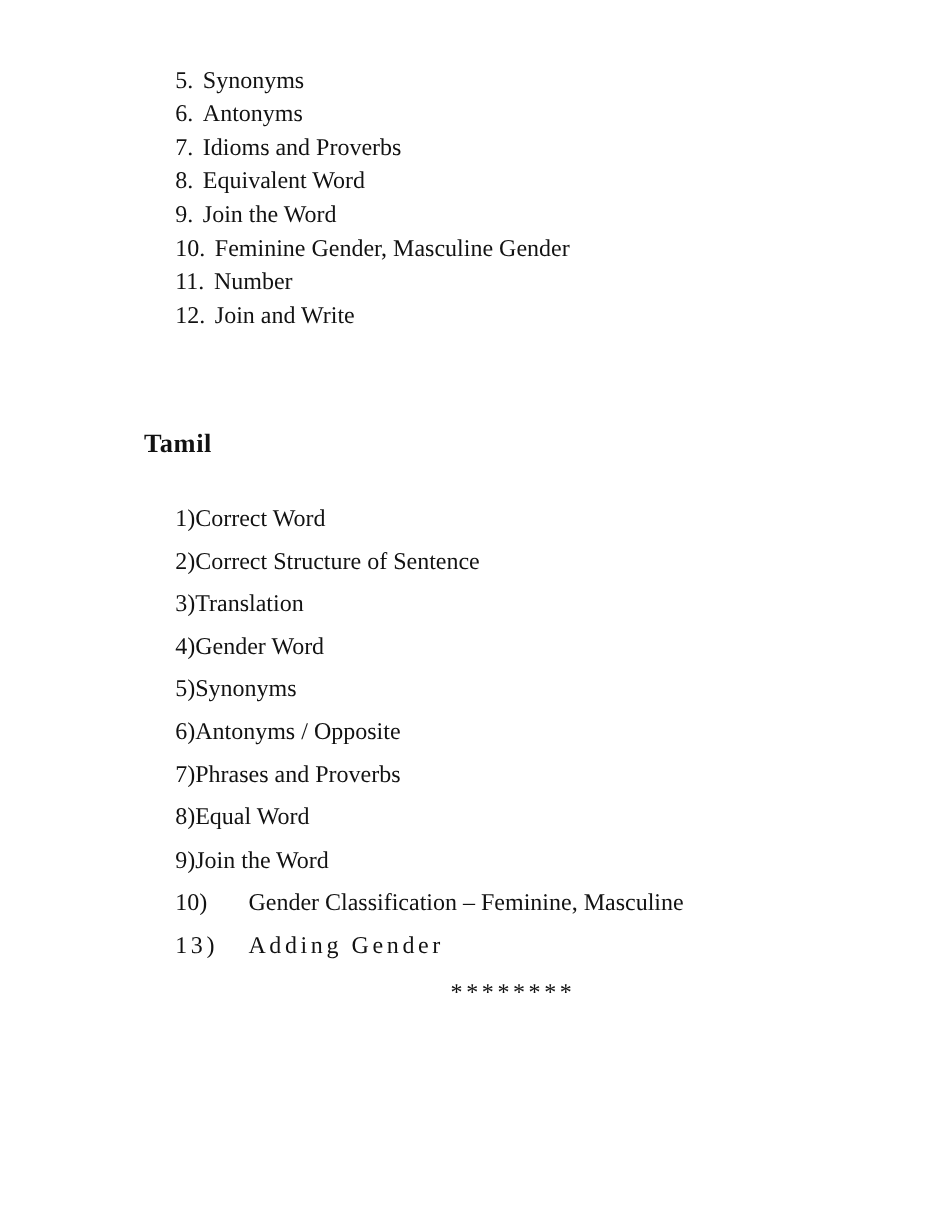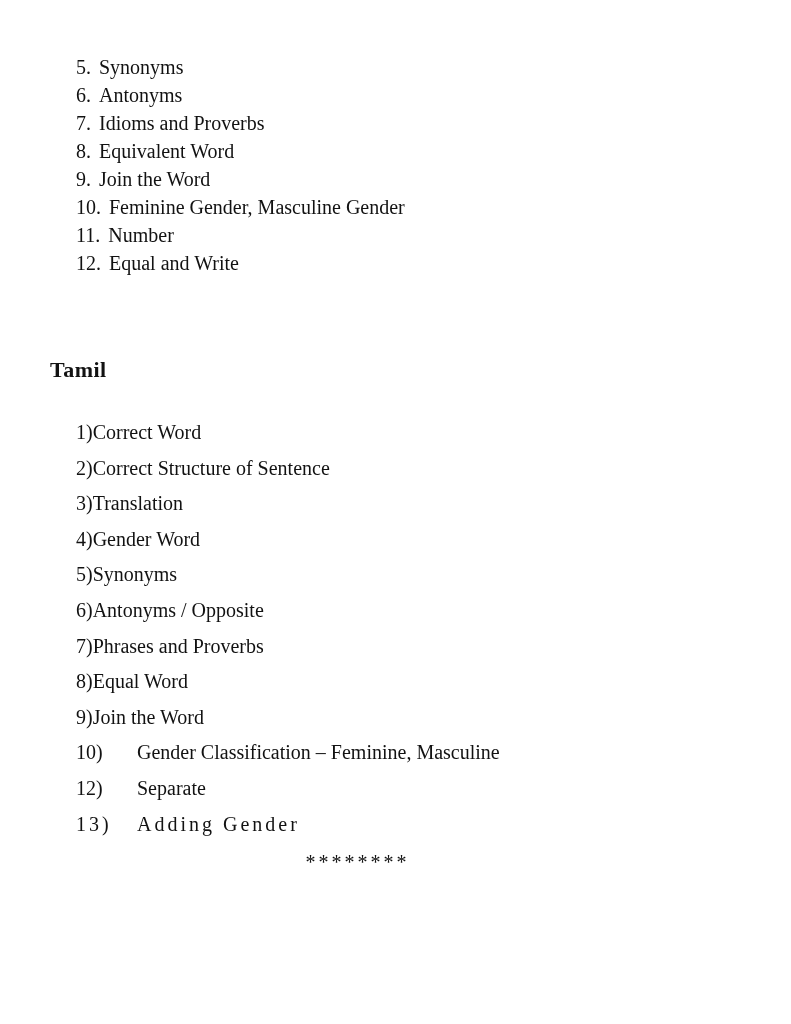--- a/index.html
+++ b/index.html
@@ -10,21 +10,21 @@
   body {
     width: 791px;
     height: 1024px;
     font-family: "Liberation Serif", serif;
     color: #121212;
     overflow: hidden;
   }
   .page {
     position: relative;
     width: 615px;
-    margin-left: 50px;
+    margin-left: 120px;
     padding-top: 53px;
     box-sizing: border-box;
   }
   
   .english-list {
     list-style: none;
     margin: 0;
     padding: 0 0 0 26px;
     font-size: 20px;
     line-height: 28px;
@@ -99,21 +99,21 @@
 
       <li>
         <span class="item-num">10.</span><span class="item-label">Feminine Gender, Masculine Gender</span>
       </li>
 
       <li>
         <span class="item-num">11.</span><span class="item-label">Number</span>
       </li>
 
       <li>
-        <span class="item-num">12.</span><span class="item-label">Equal and Write</span>
+        <span class="item-num">12.</span><span class="item-label">Join and Write</span>
       </li>
     </ol>
 
   <h1 class="tamil-heading">Tamil</h1>
 
   <ol class="tamil-list">
 
       <li>
         <span class="item-num">1)</span><span class="item-label">Correct Word</span>
       </li>
@@ -148,23 +148,20 @@
 
       <li>
         <span class="item-num">9)</span><span class="item-label">Join the Word</span>
       </li>
 
       <li class="tabbed">
         <span class="item-num">10)</span><span class="item-label">Gender Classification – Feminine, Masculine</span>
       </li>
 
 
-      <li class="tabbed">
-        <span class="item-num">12)</span><span class="item-label">Separate</span>
-      </li>
 
       <li class="tabbed spaced">
         <span class="item-num">13)</span><span class="item-label">Adding Gender</span>
       </li>
     </ol>
 
   <div class="footer-separator">********</div>
 
 </div>
 

